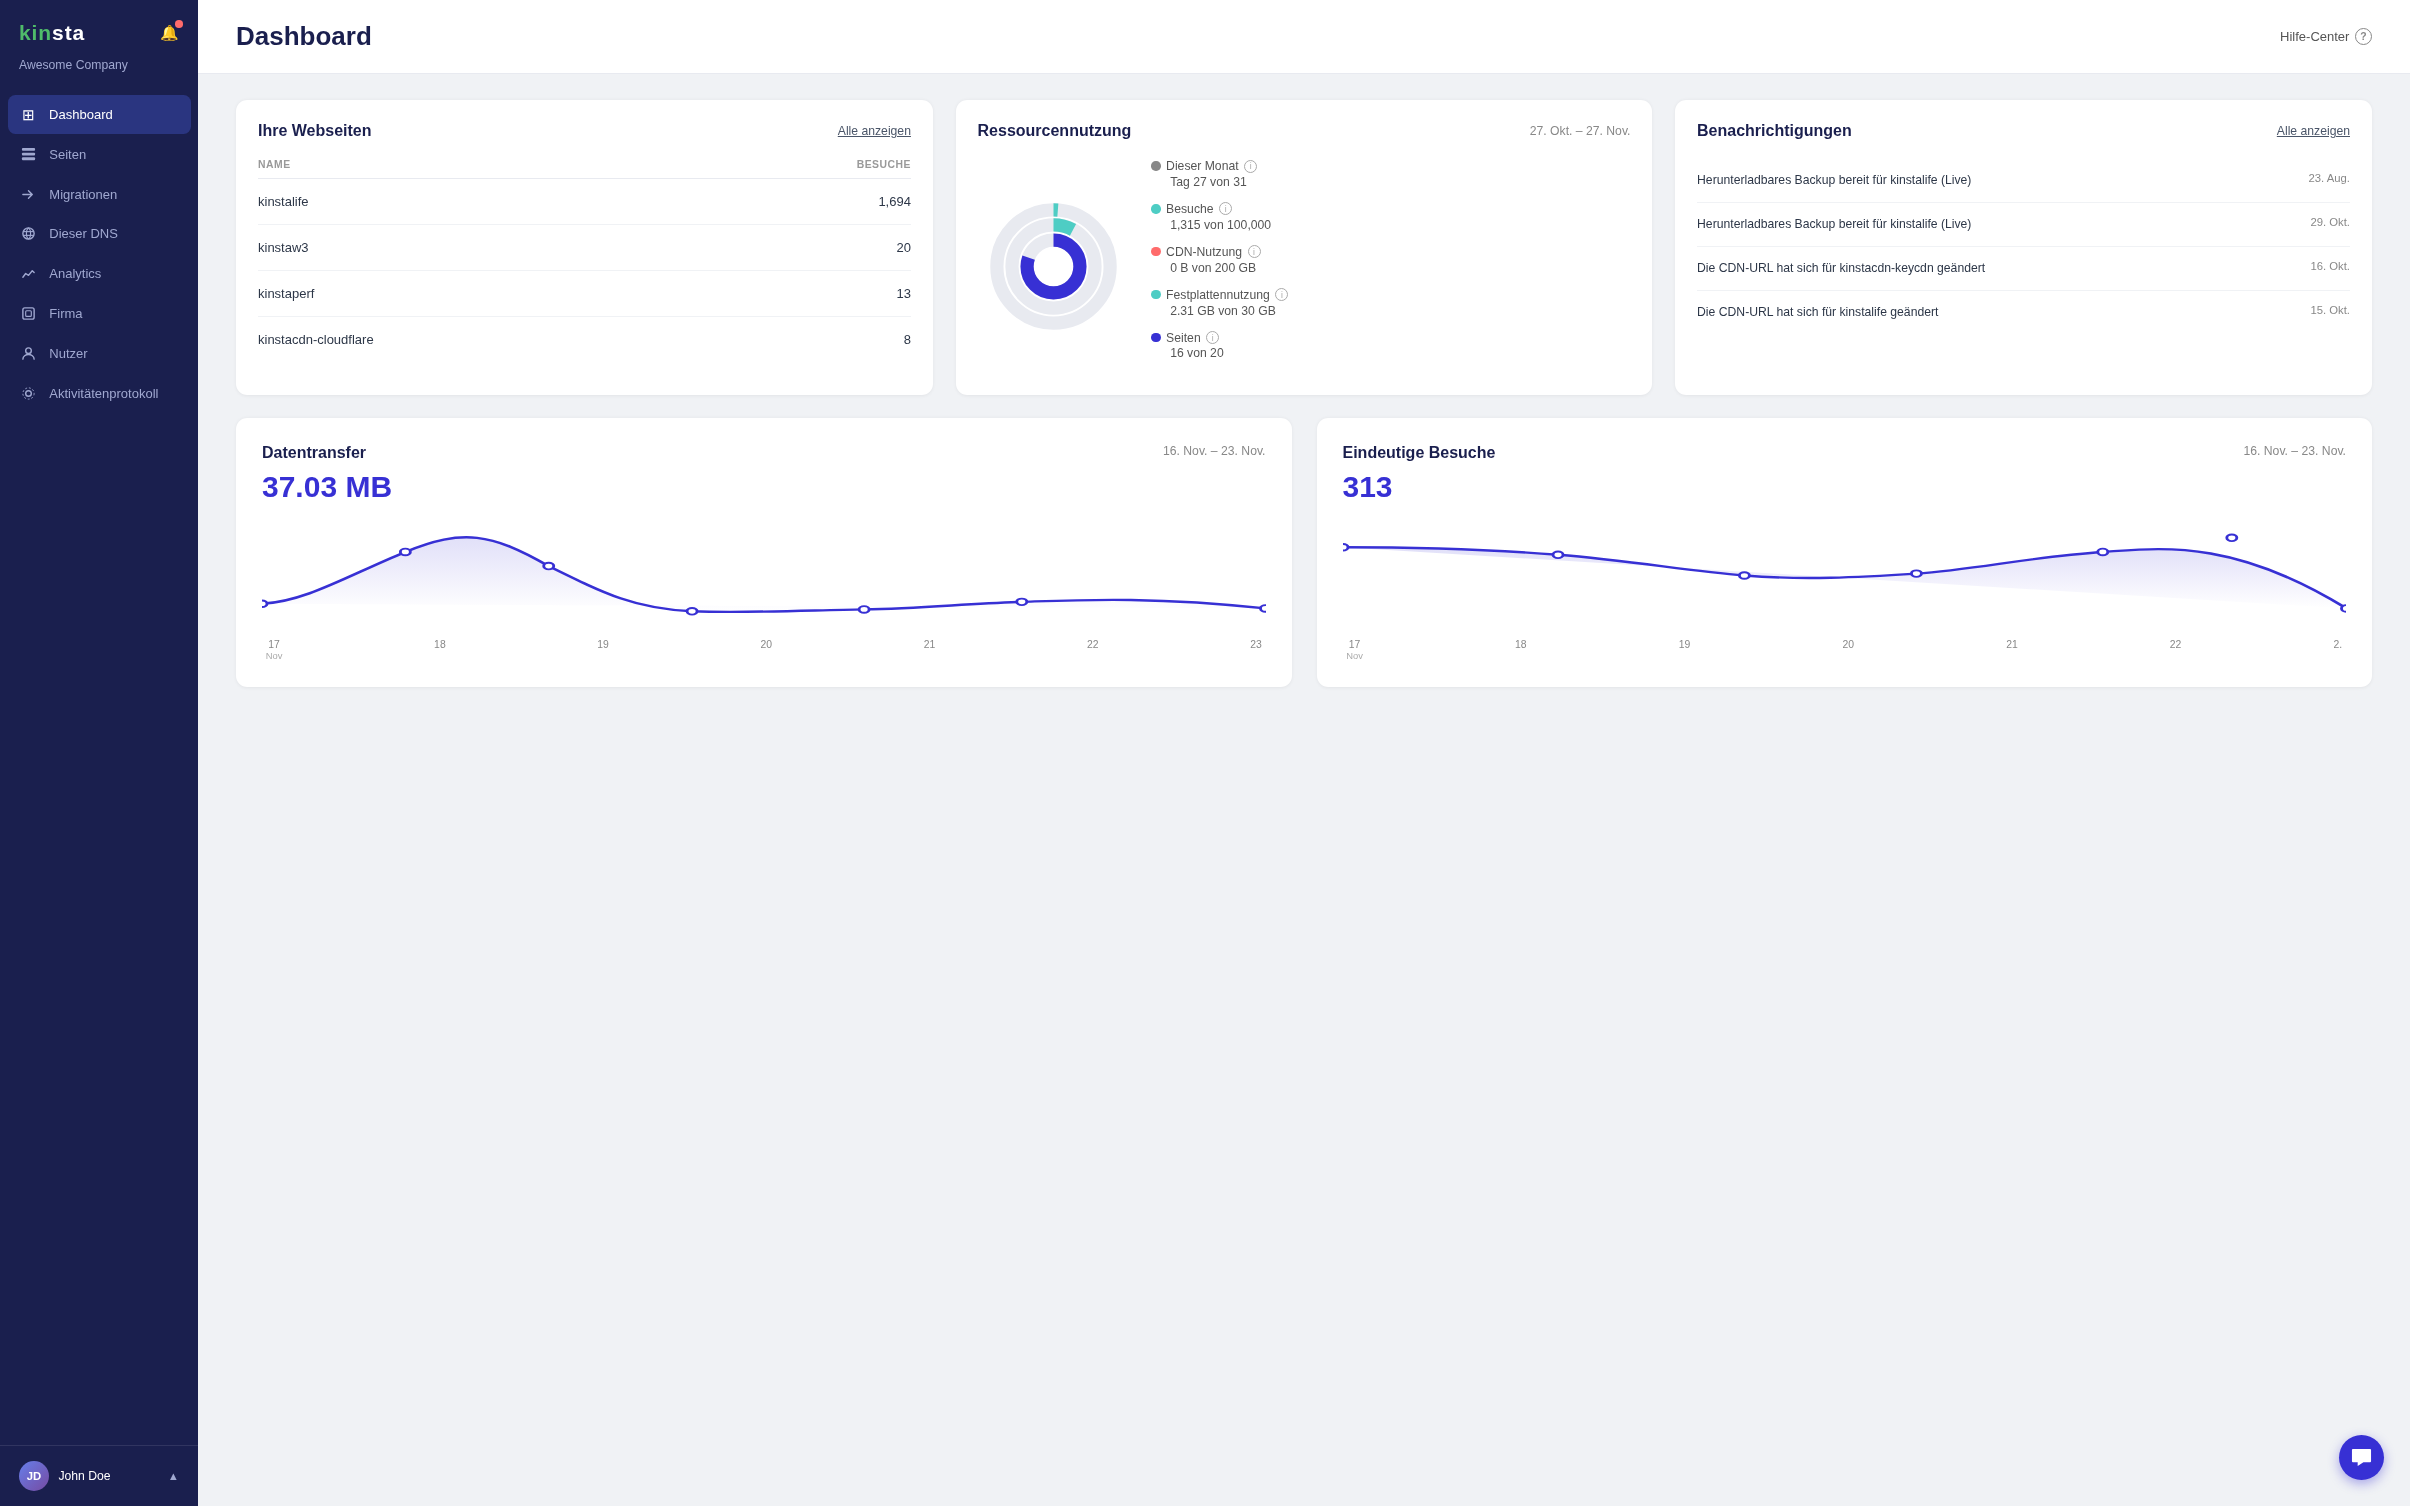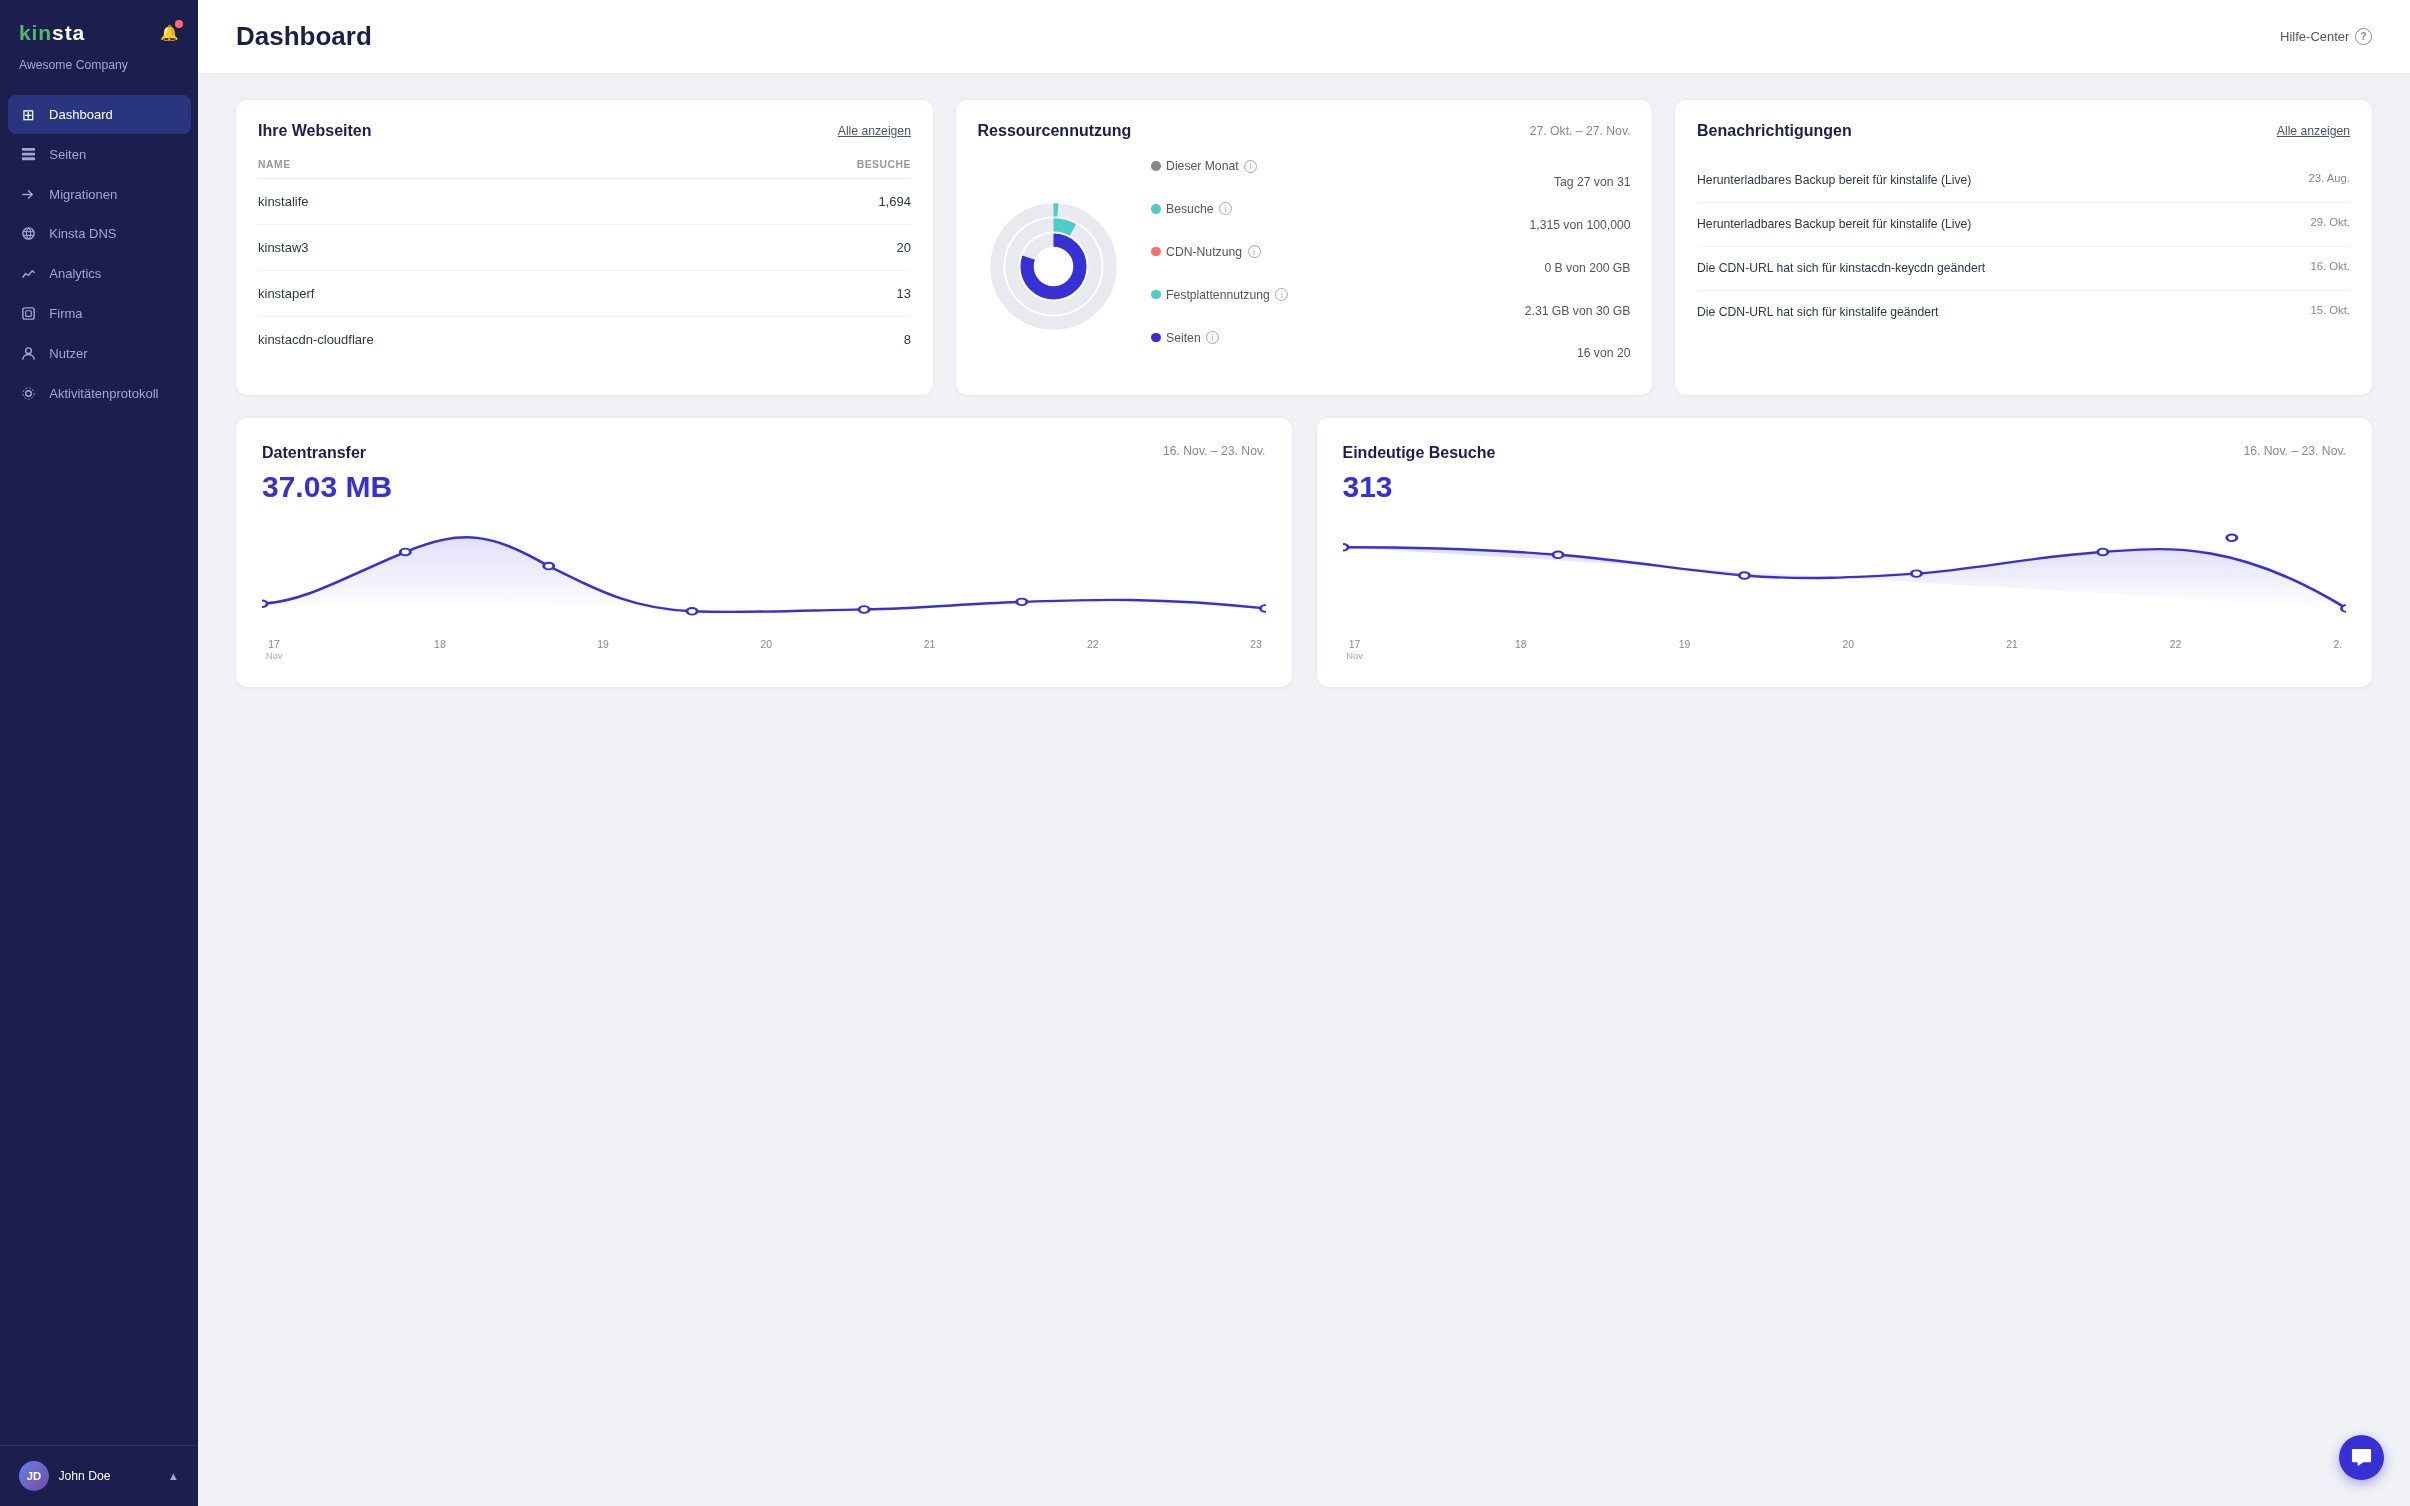--- a/index.html
+++ b/index.html
@@ -108,21 +108,21 @@
     .site-visits { width: 75px; text-align: right; font-size: 13px; color: #2d3748; }
 
     
     .resource-card { display: flex; flex-direction: column; }
     .resource-date { font-size: 12.2px; color: #888; }
     .resource-content { display: flex; align-items: center; gap: 22.6px; }
     .donut-container { position: relative; width: 151px; height: 151px; flex-shrink: 0; }
     .resource-legend { flex: 1; }
     .legend-item { margin-bottom: 13px; }
     .legend-label { font-size: 12.2px; color: #555; font-weight: 500; margin-bottom: 1.9px; display: flex; align-items: center; gap: 5.6px; }
-    .legend-value { font-size: 12.2px; color: #555; margin-left: 19px; text-align: right; }
+    .legend-value { font-size: 12.2px; color: #555; margin-left: 19px; }
     .dot { width: 9.4px; height: 9.4px; border-radius: 50%; display: inline-block; flex-shrink: 0; }
     .info-icon { width: 13px; height: 13px; border: 1.4px solid #aaa; border-radius: 50%; display: inline-flex; align-items: center; justify-content: center; font-size: 8.5px; color: #aaa; cursor: pointer; }
 
     
     .notif-item { padding: 13px 0; border-bottom: 0.9px solid #f0f2f5; display: flex; justify-content: space-between; gap: 15px; }
     .notif-item:last-child { border-bottom: none; }
     .notif-text { font-size: 12.2px; color: #2d3748; line-height: 1.4; flex: 1; }
     .notif-date { font-size: 11.3px; color: #888; white-space: nowrap; text-align: right; }
 
     
@@ -196,21 +196,21 @@
     </div>
     <div class="nav-item">
       <div class="nav-icon">
         <svg width="15" height="15" viewBox="0 0 16 16" fill="none">
             <circle cx="8" cy="8" r="6" stroke="#a0a8d0" stroke-width="1.5"></circle>
             <path d="M8 2 C5 4 5 12 8 14 M8 2 C11 4 11 12 8 14" stroke="#a0a8d0" stroke-width="1.2"></path>
             <line x1="2.5" y1="6" x2="13.5" y2="6" stroke="#a0a8d0" stroke-width="1.2"></line>
             <line x1="2.5" y1="10" x2="13.5" y2="10" stroke="#a0a8d0" stroke-width="1.2"></line>
           </svg>
       </div>
-      <span>Kinsta DNS</span>
+      <span>Dieser DNS</span>
     </div>
     <div class="nav-item">
       <div class="nav-icon">
         <svg width="15" height="15" viewBox="0 0 16 16" fill="none">
             <path d="M2 12 L5 8 L8 10 L12 5 L14 7" stroke="#a0a8d0" stroke-width="1.5" stroke-linecap="round" stroke-linejoin="round"></path>
           </svg>
       </div>
       <span>Analytics</span>
     </div>
     <div class="nav-item">

